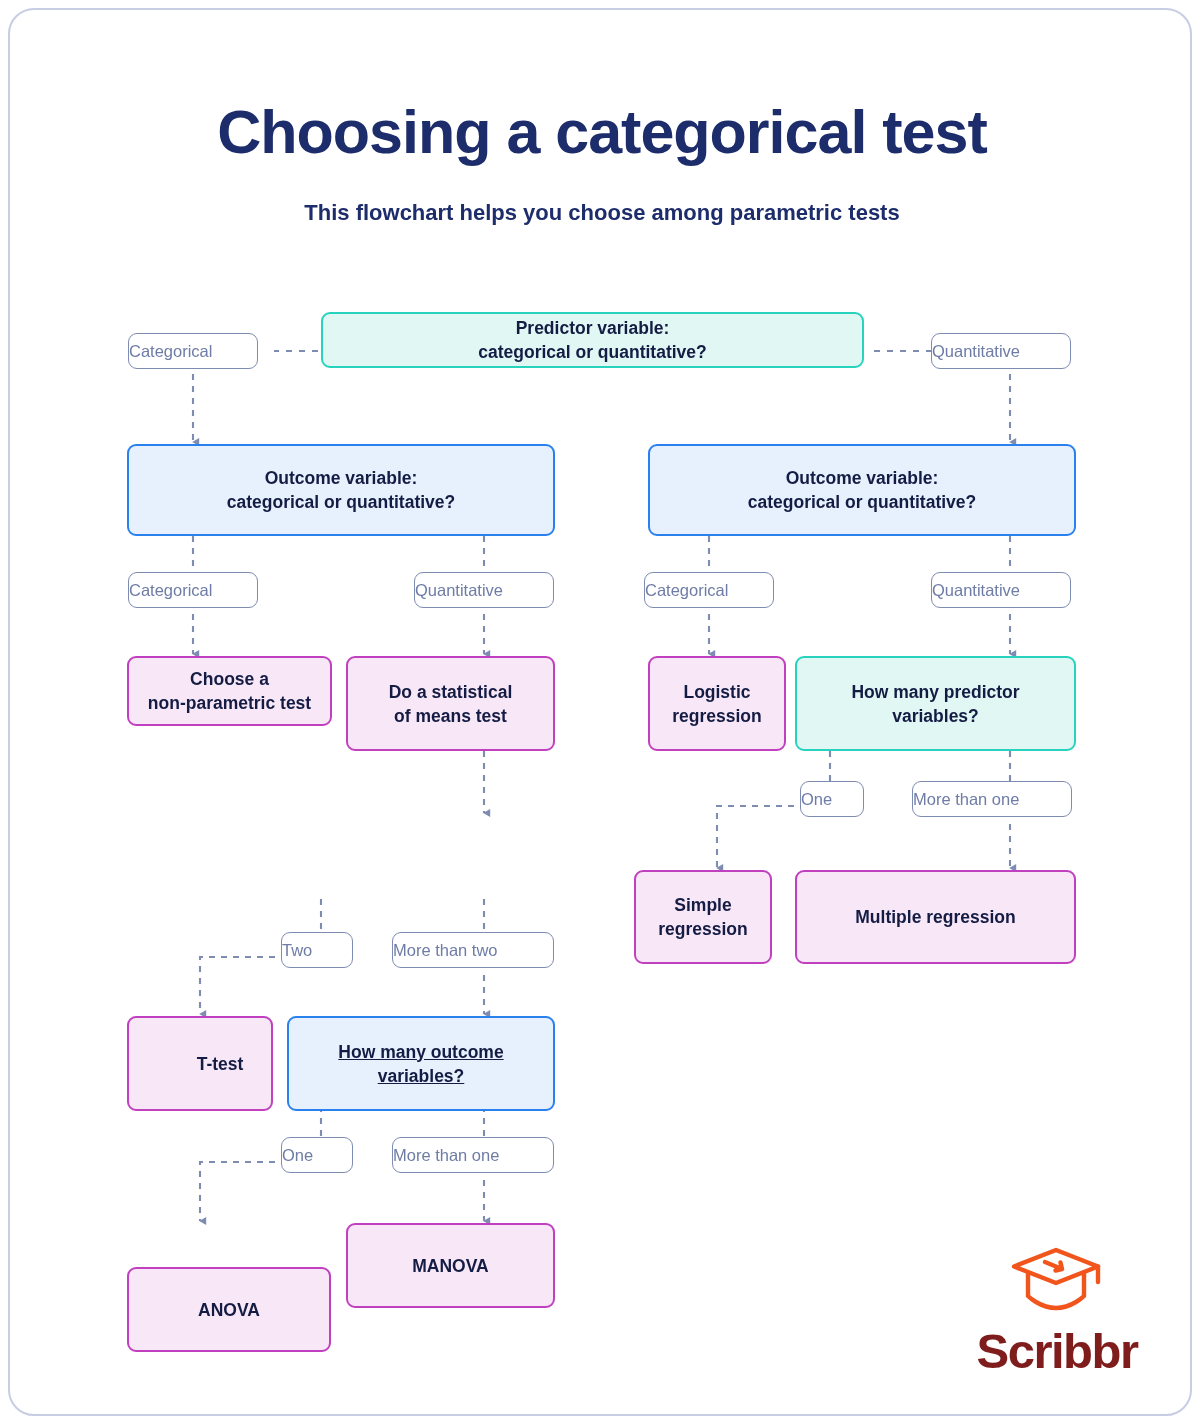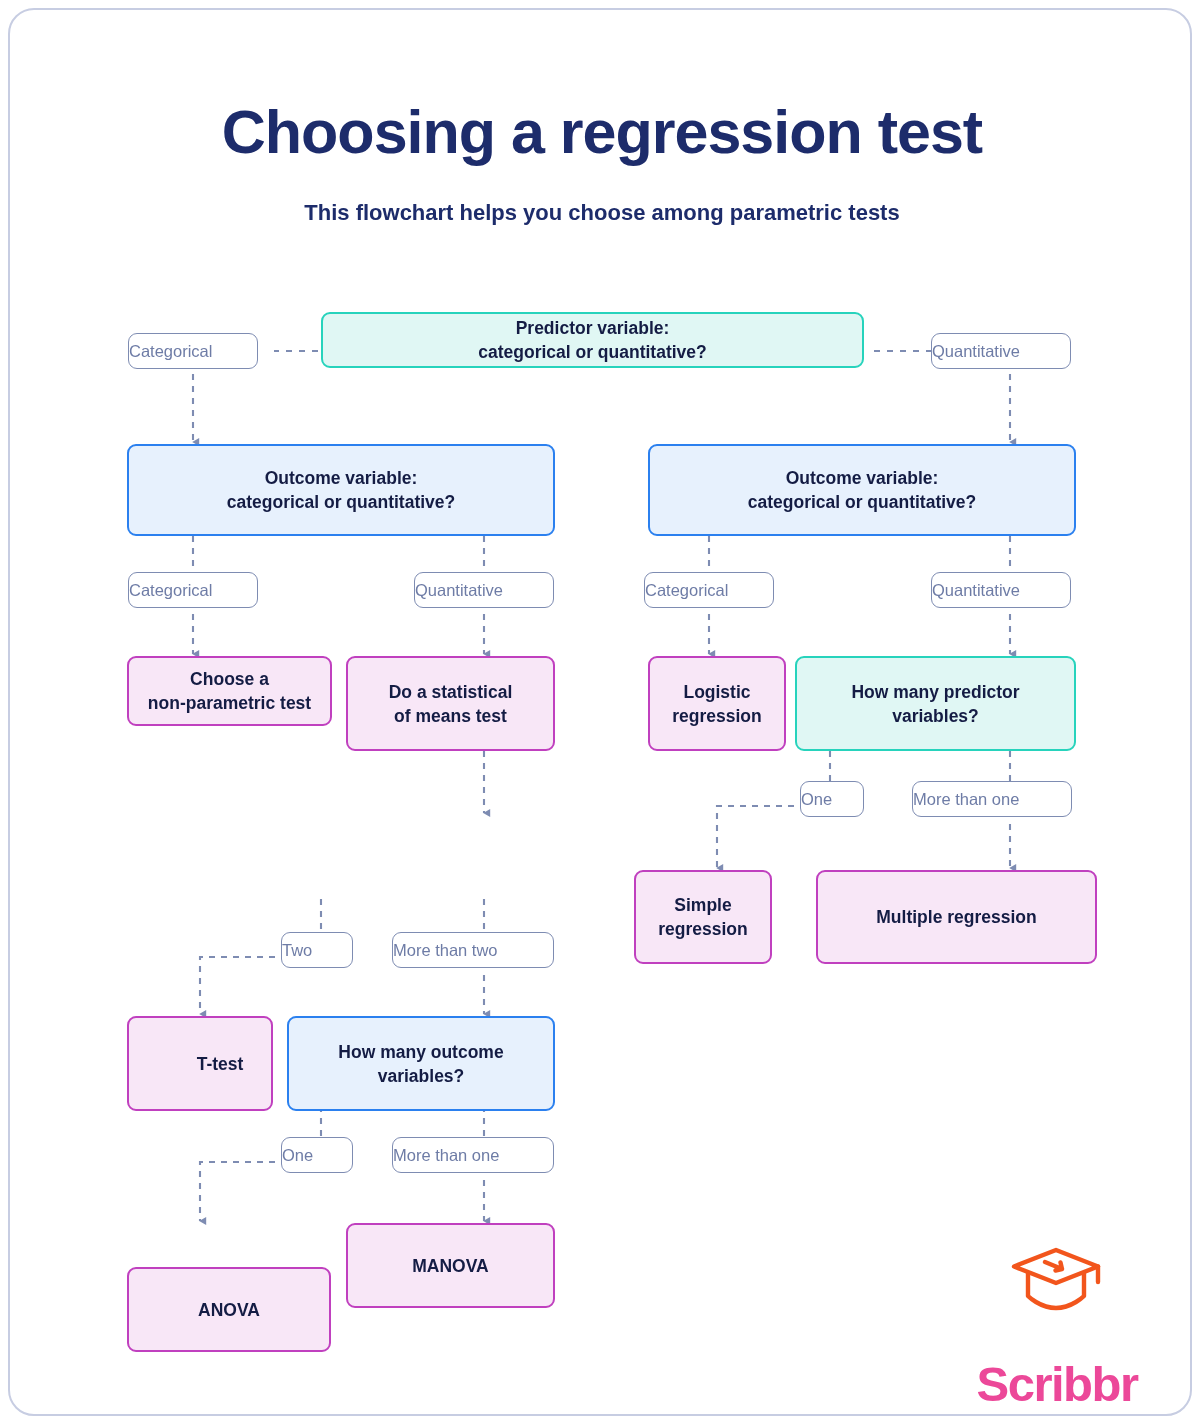--- a/index.html
+++ b/index.html
@@ -52,31 +52,30 @@
     background:#ffffff;border:1.6px solid #7E8CB2;border-radius:9px;
     color:#6E7CA6;font-size:16.5px;line-height:20px;font-weight:normal;
     white-space:nowrap;
   }
 
   
   #logo{position:absolute;left:952px;top:1236px;width:190px;height:152px;}
   #logo-cap{position:absolute;left:48px;top:0px;width:92px;height:70px;}
   #logo-word{
     position:absolute;left:0;top:76px;width:190px;text-align:center;
-    font-size:49px;line-height:58px;font-weight:bold;color:#ec4899;
+    font-size:49px;line-height:58px;font-weight:bold;color:#7f1d1d;
     letter-spacing:-1.5px;
-    margin-top:33px;
   }
 </style>
 </head>
 <body>
 
 <div id="card">
 
-  <div id="page-title">Choosing a regression test</div>
+  <div id="page-title">Choosing a categorical test</div>
   <div id="page-subtitle">This flowchart helps you choose among parametric tests</div>
 
   <svg id="wires" viewBox="0 0 1184 1408" width="1184" height="1408" xmlns="http://www.w3.org/2000/svg">
     <defs>
       <marker id="ah" markerWidth="9" markerHeight="9" refX="4.5" refY="7.4" orient="auto" markerUnits="userSpaceOnUse">
         <path d="M0.6,1.2 L8.4,1.2 L4.5,8.2 Z" fill="#7E8CB2"></path>
       </marker>
     </defs>
     <g stroke="#7E8CB2" stroke-width="2.1" fill="none" stroke-dasharray="6,6" stroke-linecap="butt">
 
@@ -166,30 +165,30 @@
     <span style="white-space:pre-line;">How many predictor
 variables?</span>
   </div>
 
 
   <div class="node pink" style="left:624px;top:860px;width:138px;height:94px;">
     <span style="white-space:pre-line;">Simple
 regression</span>
   </div>
 
-  <div class="node pink" style="left:785px;top:860px;width:281px;height:94px;margin-left:21px;">
+  <div class="node pink" style="left:785px;top:860px;width:281px;height:94px;">
     <span style="white-space:pre-line;">Multiple regression</span>
   </div>
 
   <div class="node pink" style="left:117px;top:1006px;width:146px;height:95px;padding-left:48px;">
     <span style="white-space:pre-line;">T-test</span>
   </div>
 
   <div class="node blue" style="left:277px;top:1006px;width:268px;height:95px;">
-    <span style="white-space:pre-line;">How many outcome
+    <span style="white-space:pre-line;text-decoration:underline;">How many outcome
 variables?</span>
   </div>
 
   <div class="node pink" style="left:117px;top:1257px;width:204px;height:85px;">
     <span style="white-space:pre-line;">ANOVA</span>
   </div>
 
   <div class="node pink" style="left:336px;top:1213px;width:209px;height:85px;">
     <span style="white-space:pre-line;">MANOVA</span>
   </div>

